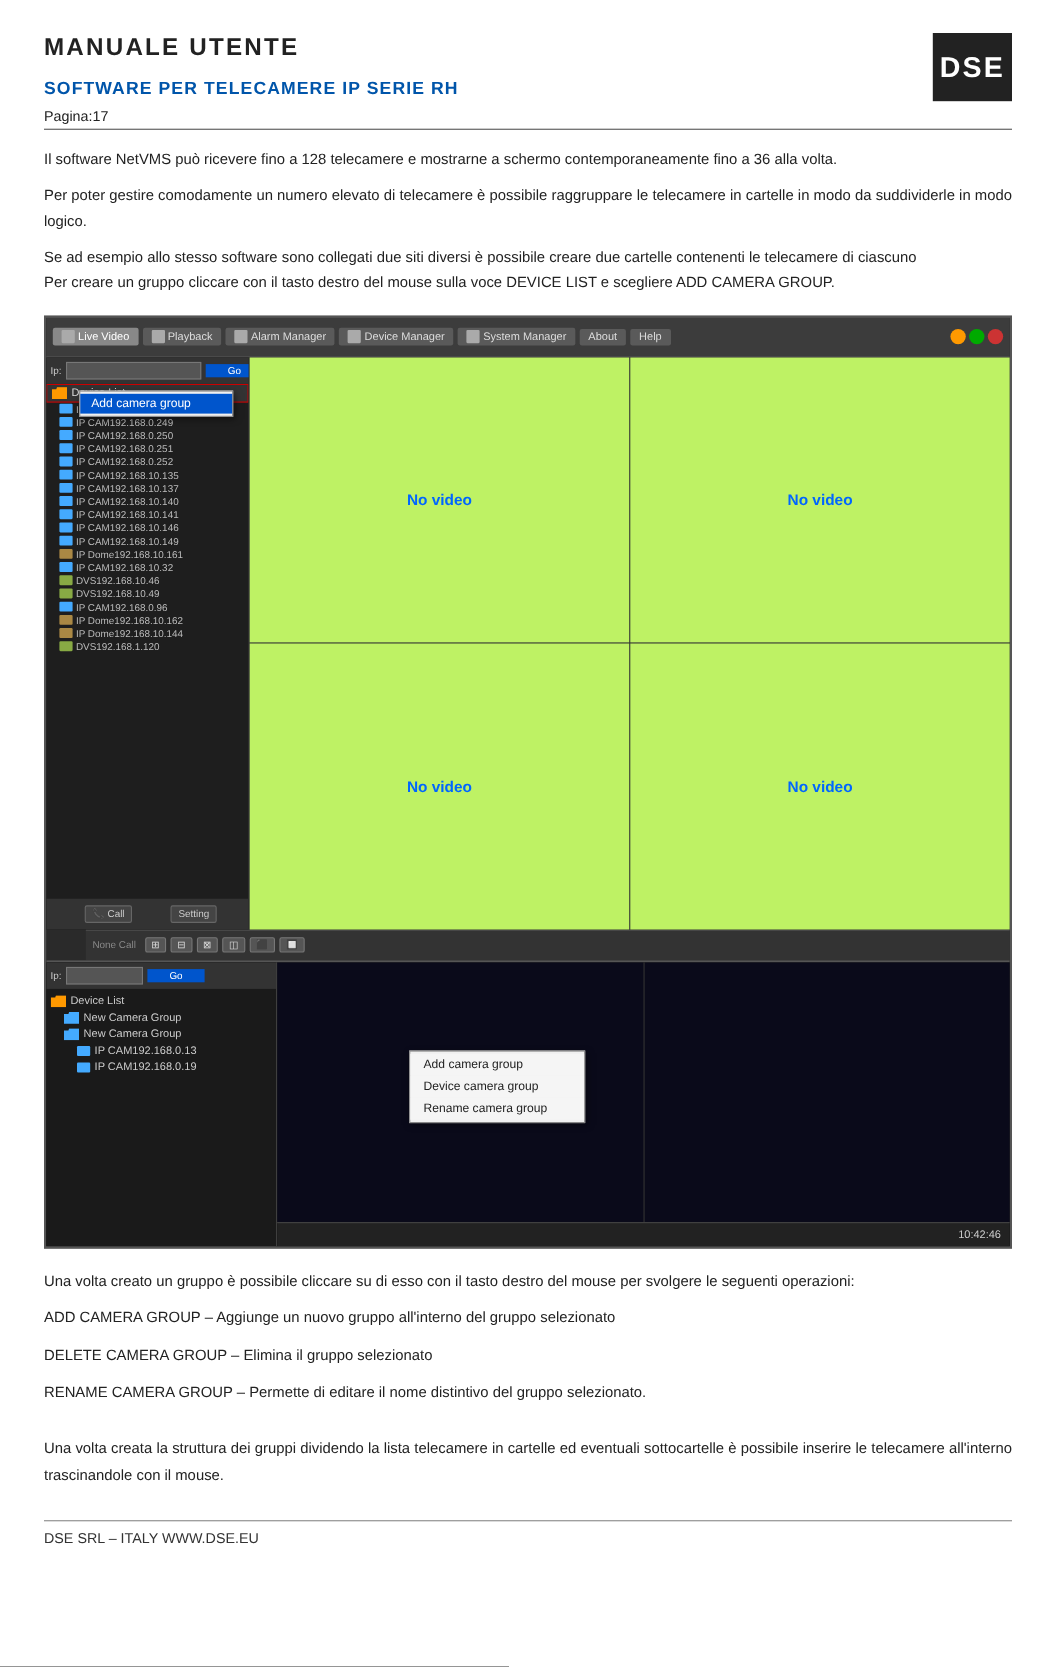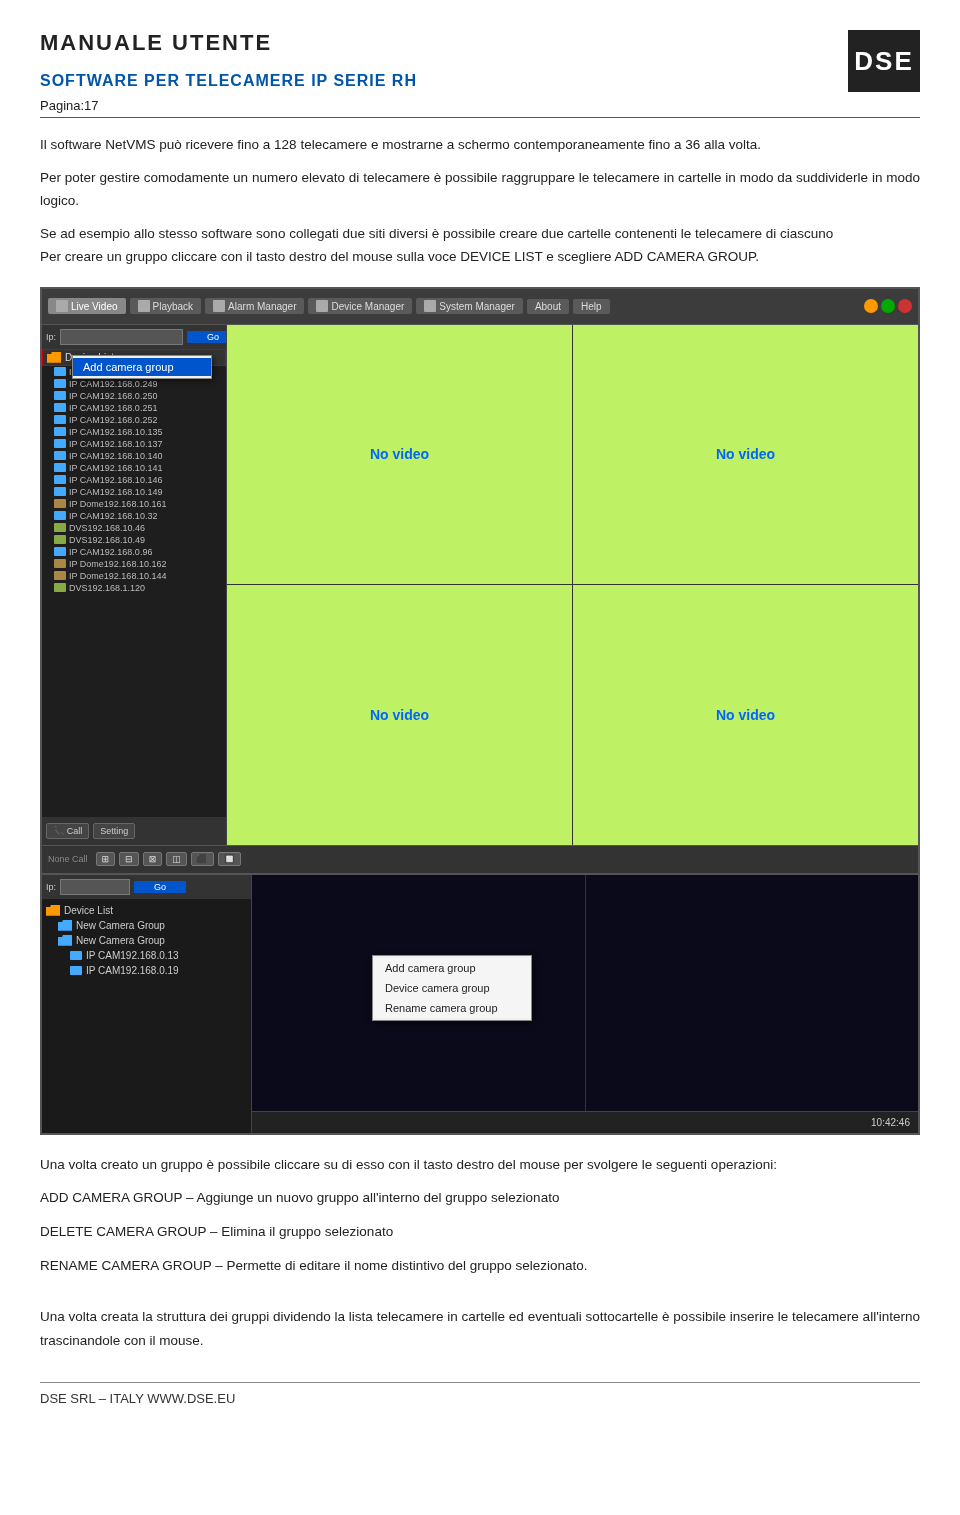--- a/index.html
+++ b/index.html
@@ -363,20 +363,21 @@
       border-top: 1px solid #444;
     }
     .ss-bottom-controls {
       background: #333;
       height: 28px;
       display: flex;
       align-items: center;
       padding: 0 6px;
       gap: 4px;
       border-top: 1px solid #555;
+      margin-left: 36px;
     }
     .ctrl-btn {
       background: #555;
       color: #ddd;
       border: 1px solid #777;
       border-radius: 2px;
       font-size: 9px;
       padding: 1px 5px;
       cursor: pointer;
       font-family: Arial, sans-serif;
@@ -413,20 +414,21 @@
     }
     .call-btn {
       background: #444;
       color: #ccc;
       font-size: 9px;
       border: 1px solid #666;
       border-radius: 2px;
       padding: 2px 6px;
       cursor: pointer;
       font-family: Arial, sans-serif;
+      margin-left: 31px;
     }
   </style>
 </head>
 <body>
 
 
 
 
 <div class="header-section">
   <div class="title-block">

